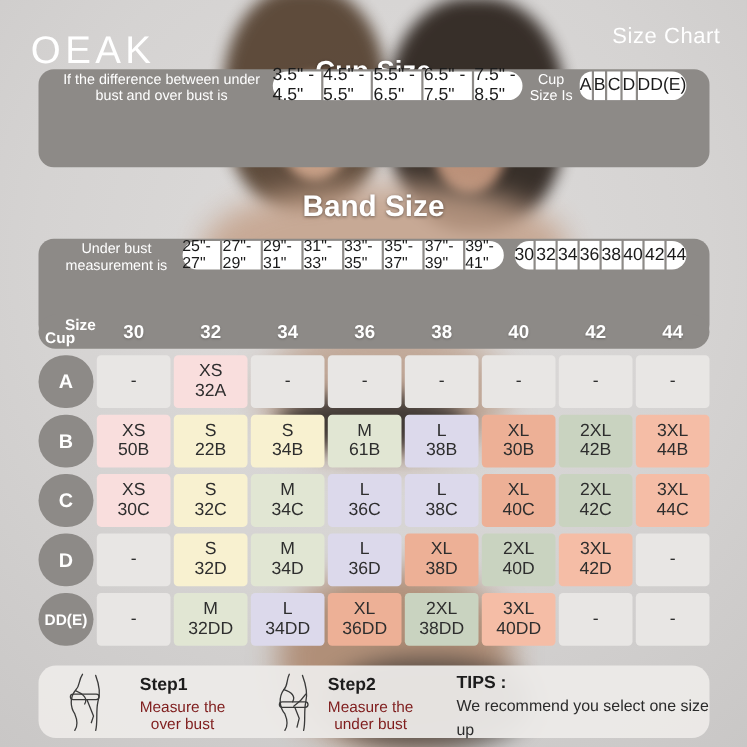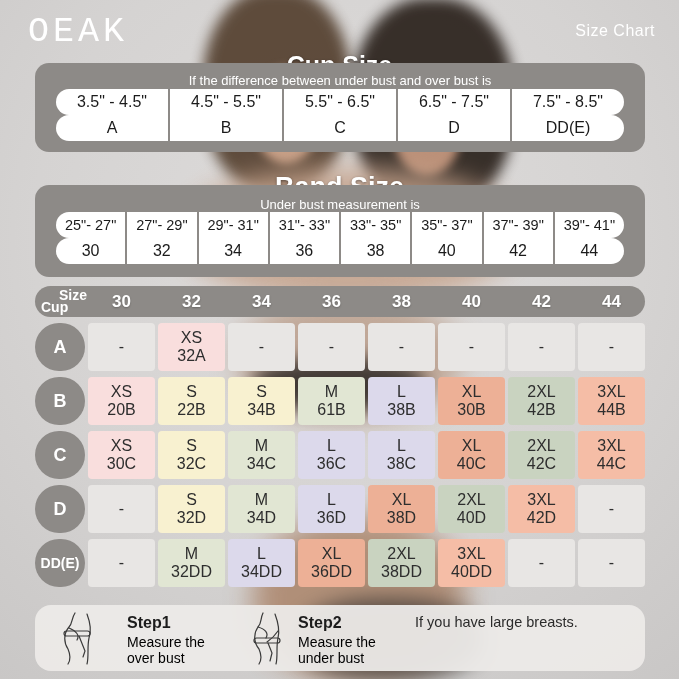--- a/index.html
+++ b/index.html
@@ -13,30 +13,30 @@
   .hair-r{left:352px;top:-2px;width:162px;height:212px;background:#2a211b;filter:blur(7px);opacity:.92;}
   .face-l{left:252px;top:68px;width:68px;height:96px;background:#c79f86;filter:blur(5px);border-radius:50%;}
   .face-r{left:392px;top:80px;width:70px;height:96px;background:#bb9078;filter:blur(5px);border-radius:50%;}
   .shoulders{left:183px;top:168px;width:334px;height:132px;background:#c4a18a;filter:blur(13px);opacity:.85;}
   .torso{left:238px;top:298px;width:222px;height:122px;background:#b5937c;filter:blur(14px);opacity:.7;}
   .bra{left:253px;top:358px;width:172px;height:52px;background:#19171.6px;background-color:#191716;filter:blur(9px);opacity:.75;}
   .legs{left:253px;top:518px;width:212px;height:162px;background:#a87f63;filter:blur(14px);opacity:.8;}
   .skirt{left:298px;top:598px;width:184px;height:82px;background:#3a3633;filter:blur(10px);opacity:.7;}
 
   
-  .logo{position:absolute;left:28px;top:12px;color:#fff;font-size:35px;font-weight:400;letter-spacing:4px;font-family:Liberation Mono, monospace;}
-  .page-title{position:absolute;right:24px;top:22px;color:#fff;font-size:16px;font-weight:400;letter-spacing:.5px;}
+  .logo{position:absolute;left:28px;top:26px;color:#fff;font-size:35px;font-weight:400;letter-spacing:4px;}
+  .page-title{position:absolute;right:24px;top:22px;color:#fff;font-size:20px;font-weight:400;letter-spacing:.5px;}
   .sec-title{position:absolute;left:0;width:100%;text-align:center;color:#fff;font-weight:bold;
     text-shadow:0 1px 3px rgba(0,0,0,.45);}
   .cup-title{top:30px;font-size:25px;}
   .band-title{top:150px;font-size:27px;}
 
   
   .panel{position:absolute;left:35px;width:610px;border-radius:14px;
-    display:flex;flex-direction:column;justify-content:center;padding:2px 16px;box-sizing:border-box;}
+    display:flex;flex-direction:row;justify-content:flex-end;padding:2px 16px;box-sizing:border-box;}
   .cup-panel{top:63px;height:89px;}
   .band-panel{top:185px;height:92px;}
   .panel-sub{color:#fff;font-size:13px;text-align:center;line-height:1.15;}
   .pill-row{display:flex;gap:2px;height:26px;margin:0 5px;}
   .pcell{flex:1;background:#fff;display:flex;align-items:center;justify-content:center;
     font-size:16px;color:#1b1b1b;}
   .pill-row .pcell:first-child{border-radius:13px 0 0 13px;}
   .pill-row .pcell:last-child{border-radius:0 13px 13px 0;}
   .band-panel .pill-row .pcell{font-size:14.5px;}
   .band-panel .pill-row.nums .pcell{font-size:16px;}
@@ -61,21 +61,21 @@
 
   
   .tips-panel{position:absolute;left:35px;top:605px;width:610px;height:66px;background:rgba(236,234,232,.95);
     border-radius:16px;}
   .ficon{position:absolute;top:6px;}
   .icon1{left:20px;}
   .icon2{left:210px;}
   .fblock{position:absolute;top:9px;}
   .b1{left:92px;} .b2{left:263px;} .b3{left:380px;top:7px;}
   .fstep{font-size:16px;font-weight:bold;color:#1c1c1c;margin-bottom:2px;}
-  .fline{font-size:14px;color:#000000;line-height:1.15;}
+  .fline{font-size:14px;color:#7f1d1d;line-height:1.15;text-align:center;}
   .tipline{font-size:14.5px;color:#2b2b2b;line-height:1.5;}
 </style>
 </head>
 <body>
 
 <div class="stage">
 
   <div class="bg">
     <div class="blob hair-l"></div>
     <div class="blob hair-r"></div>
@@ -95,32 +95,33 @@
 
   <section class="panel cup-panel" style="background: rgb(141, 138, 135);">
     <div class="panel-sub">If the difference between under bust and over bust is</div>
     <div class="pill-row" id="cup-ranges">
         <div class="pcell">3.5" - 4.5"</div>
         <div class="pcell">4.5" - 5.5"</div>
         <div class="pcell">5.5" - 6.5"</div>
         <div class="pcell">6.5" - 7.5"</div>
         <div class="pcell">7.5" - 8.5"</div>
       </div>
+    <div class="panel-sub">Cup Size Is</div>
     <div class="pill-row" id="cup-values">
         <div class="pcell">A</div>
         <div class="pcell">B</div>
         <div class="pcell">C</div>
         <div class="pcell">D</div>
         <div class="pcell">DD(E)</div>
       </div>
   </section>
 
   <h2 class="sec-title band-title">Band Size</h2>
 
-  <section class="panel band-panel" style="background: rgb(141, 138, 135);">
+  <section class="panel band-panel" style="background: rgb(141, 138, 135); margin-top: 32px;">
     <div class="panel-sub">Under bust measurement is</div>
     <div class="pill-row" id="band-ranges">
         <div class="pcell">25"- 27"</div>
         <div class="pcell">27"- 29"</div>
         <div class="pcell">29"- 31"</div>
         <div class="pcell">31"- 33"</div>
         <div class="pcell">33"- 35"</div>
         <div class="pcell">35"- 37"</div>
         <div class="pcell">37"- 39"</div>
         <div class="pcell">39"- 41"</div>
@@ -183,21 +184,21 @@
           <div class="mcell" style="background: rgb(232, 230, 228);">
             <span>-</span>
           </div>
         </div>
       </div>
       <div class="mrow">
         <div class="mlabel" style="background: rgb(141, 138, 135);">B</div>
         <div class="mcells">
           <div class="mcell" style="background: rgb(249, 222, 221);">
             <span>XS</span>
-            <span>20B</span>
+            <span>50B</span>
           </div>
           <div class="mcell" style="background: rgb(248, 241, 208);">
             <span>S</span>
             <span>22B</span>
           </div>
           <div class="mcell" style="background: rgb(248, 241, 208);">
             <span>S</span>
             <span>34B</span>
           </div>
           <div class="mcell" style="background: rgb(225, 230, 211);">
@@ -350,17 +351,19 @@
       <rect x="9" y="27" width="26" height="5" rx="2.5"></rect>
       <path d="M23 32 L27 42 L25 50"></path>
       <path d="M33 20 C29 26 25 29 22 31"></path>
     </svg>
     <div class="fblock b2">
       <div class="fstep">Step2</div>
       <div class="fline">Measure the</div>
       <div class="fline">under bust</div>
     </div>
     <div class="fblock b3">
+      <div class="fstep">TIPS :</div>
+      <div class="tipline">We recommend you select one size up</div>
       <div class="tipline">If you have large breasts.</div>
     </div>
   </footer>
 
 </div>
 
 </body></html>

